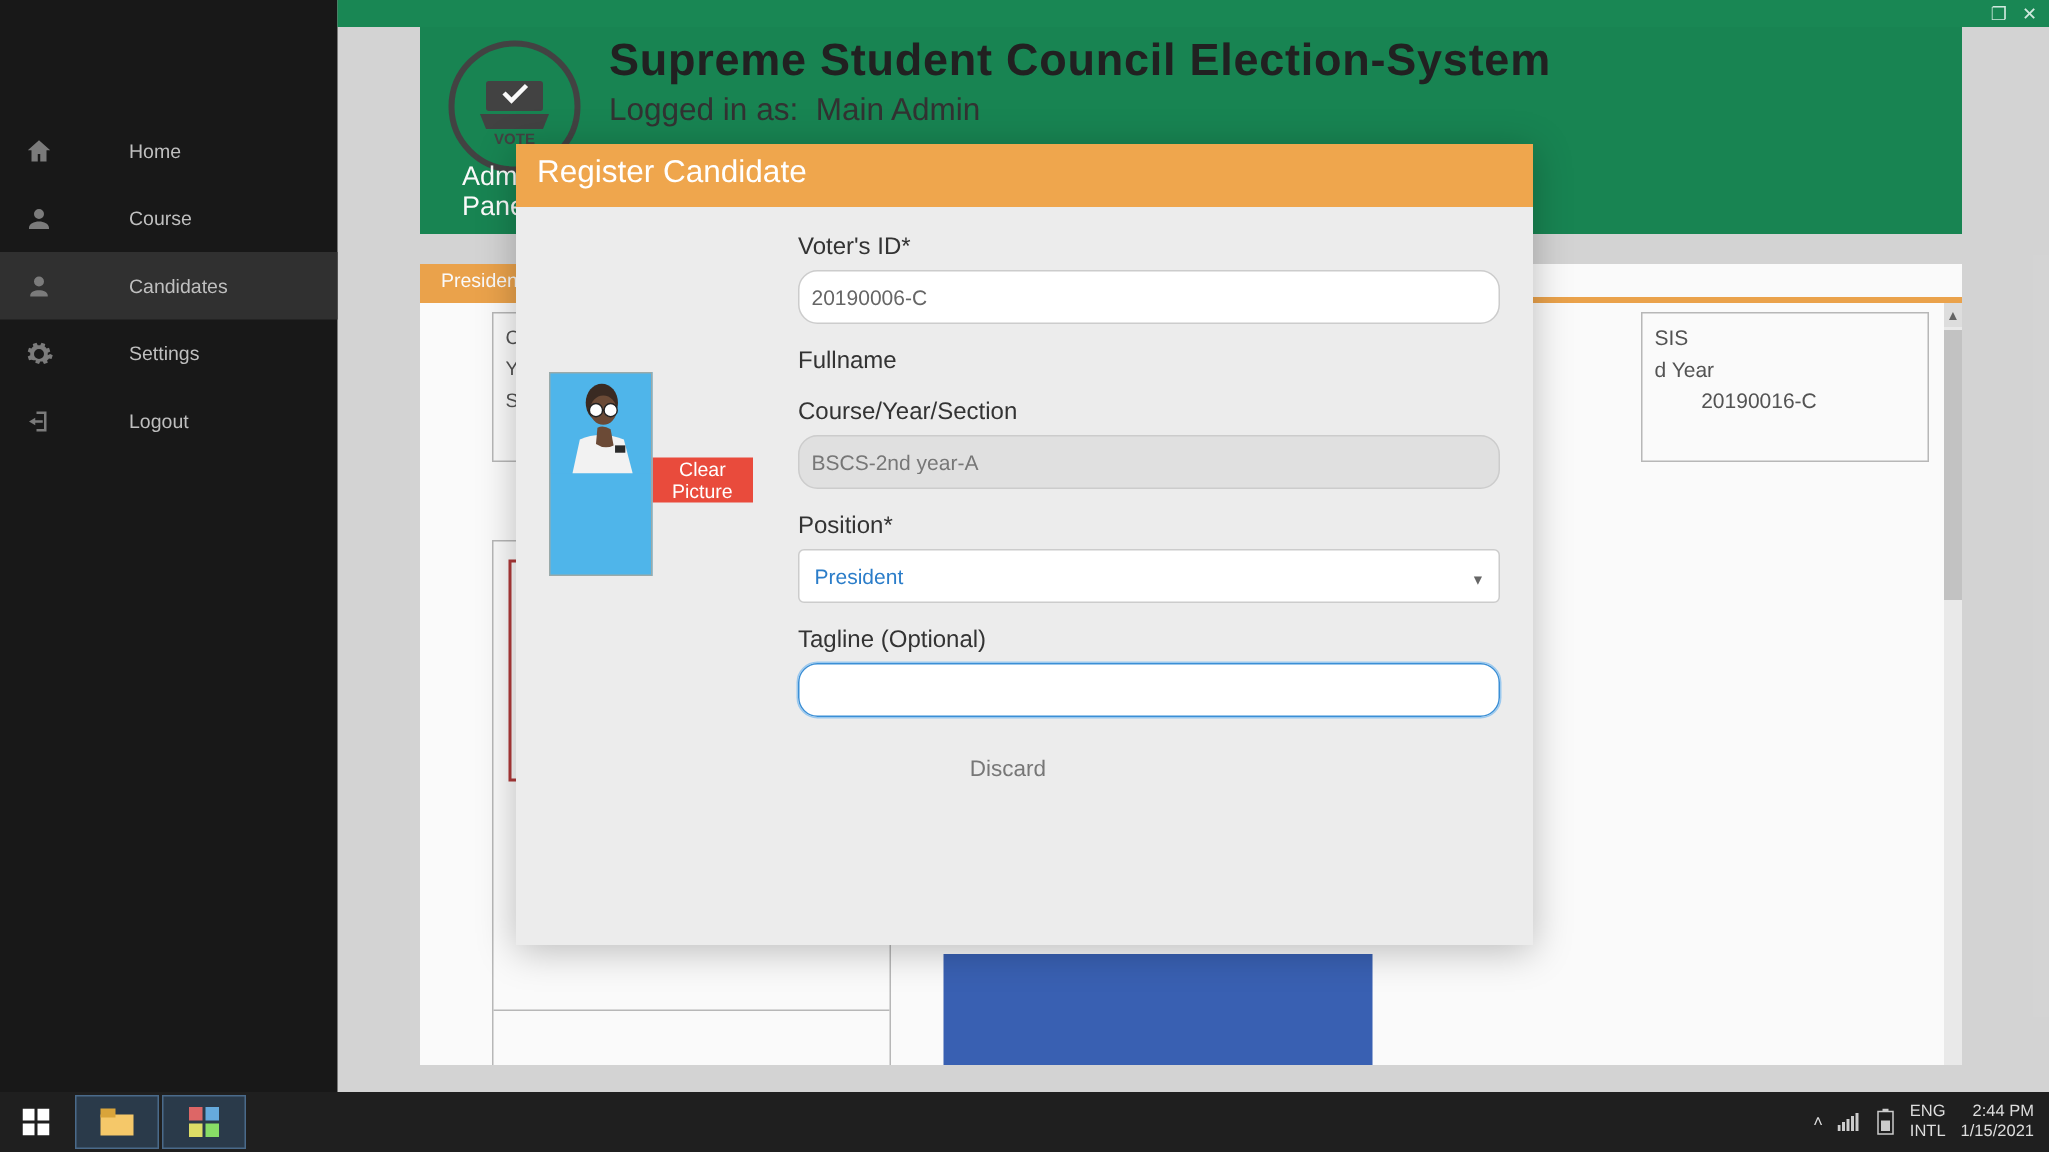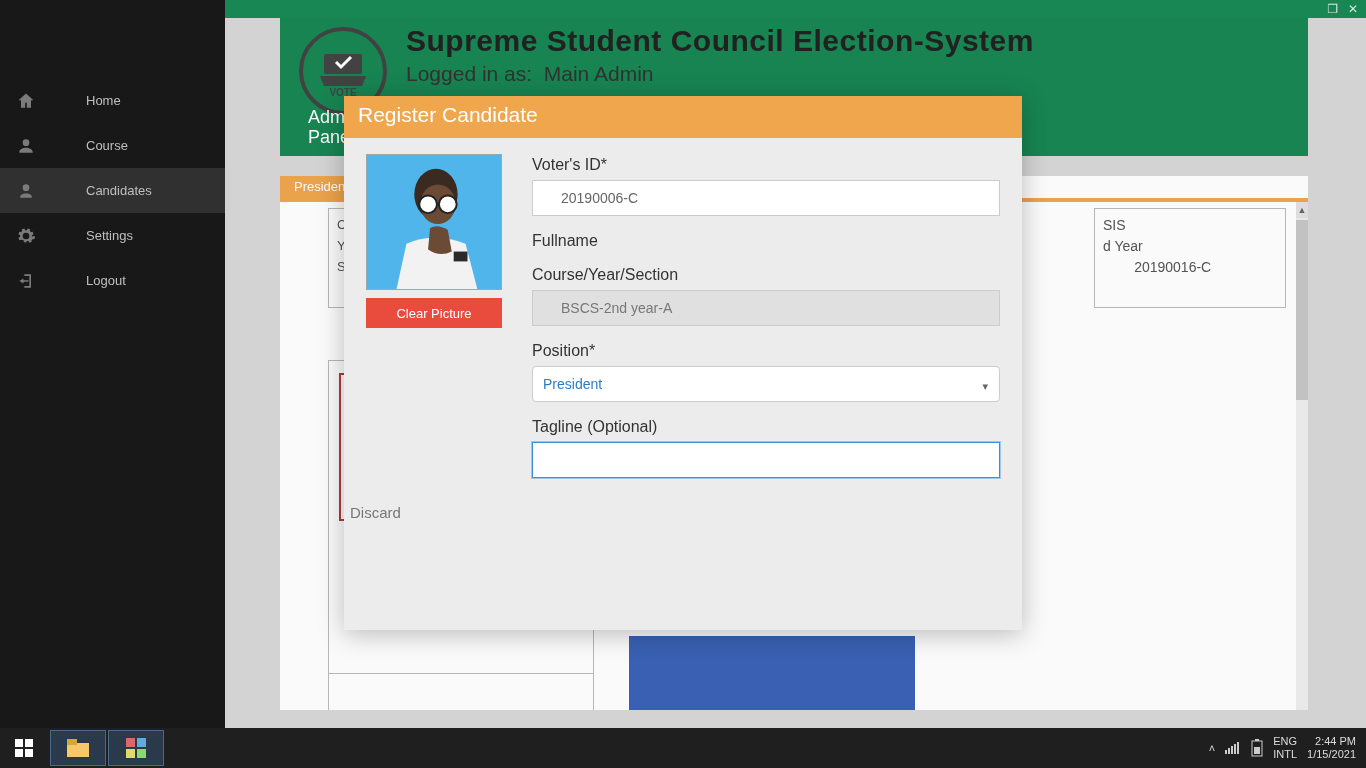--- a/index.html
+++ b/index.html
@@ -29,34 +29,34 @@
 .cardB .img{position:absolute;left:10px;top:12px;width:18px;height:148px;border:2px solid #b23b3b}
 .cardB .hr{position:absolute;left:0;top:312px;right:0;border-top:1px solid #bbb}
 .blueblock{position:absolute;left:349px;top:434px;width:286px;height:78px;background:#3b62b6}
 .scrollbar{position:absolute;right:0;top:26px;width:12px;bottom:0;background:#eee}
 .scroll-up{height:16px;background:#e2e2e2;display:flex;align-items:center;justify-content:center;font-size:9px;color:#666}
 .scroll-thumb{height:180px;background:#c6c6c6;margin-top:2px}
 .overlay{position:absolute;left:225px;top:18px;right:0;height:710px;background:rgba(0,0,0,0.02)}
 .modal{position:absolute;left:344px;top:96px;width:678px;height:534px;background:#ececec;box-shadow:0 4px 24px rgba(0,0,0,.25)}
 .modal-head{height:42px;background:#efa64d;color:#fff;font-size:21px;font-weight:300;padding:7px 14px}
 .modal-body{display:flex;padding:16px 22px 10px 22px;gap:30px}
-.pic-col{width:136px;display:flex;flex-direction:column;align-items:center}
+.pic-col{width:136px;display:flex;flex-direction:row;align-items:center}
 .pic{width:136px;height:136px;border:1px solid #9aa;background:#4fb5ea;position:relative;overflow:hidden}
 .pic svg{position:absolute;inset:0}
 .clear-btn{width:136px;height:30px;background:#e94b3c;color:#fff;font-size:13px;display:flex;align-items:center;justify-content:center;margin-top:8px;border:none;cursor:pointer}
 .form-col{flex:1}
 .fld-lbl{font-size:16px;color:#333;margin-bottom:6px;margin-top:2px}
 .fld-lbl.mt{margin-top:16px}
-.inp{width:100%;height:36px;border:1px solid #ccc;border-radius:0;padding:0 28px;font-size:14px;color:#666;background:#fff}
+.inp{width:100%;height:36px;border:1px solid #ccc;border-radius:13px;padding:0 8px;font-size:14px;color:#666;background:#fff}
 .inp.ro{background:#e0e0e0;color:#777}
 .sel{width:100%;height:36px;border:1px solid #ccc;border-radius:4px;background:#fff;padding:0 10px;font-size:14px;color:#2b7dc9;appearance:none;position:relative}
 .sel-wrap{position:relative}
 .sel-caret{position:absolute;right:12px;top:14px;pointer-events:none;font-size:11px;color:#666}
 .inp.focus{border:1px solid #3b8fd6;outline:1px solid #9cc9ee}
-.actions{display:flex;justify-content:flex-start;gap:16px;padding:8px 22px 0 0}
+.actions{display:flex;justify-content:center;gap:16px;padding:8px 22px 0 0}
 .discard{color:#777;font-size:15px;background:none;border:none;cursor:pointer;padding:8px 6px}
 .save{width:130px;height:36px;background:#38a5e0;color:#fff;font-size:16px;border:none;cursor:pointer}
 .taskbar{position:absolute;left:0;bottom:0;right:0;height:40px;background:#1f1f1f;display:flex;align-items:center;color:#ddd}
 .start{width:48px;height:40px;display:flex;align-items:center;justify-content:center}
 .start svg{width:18px;height:18px;fill:#fff}
 .task-icon{width:56px;height:36px;border:1px solid #4a6a8a;margin-left:2px;background:#2a3a4a;display:flex;align-items:center;justify-content:center}
 .tray{margin-left:auto;display:flex;align-items:center;gap:10px;padding-right:10px;font-size:11px}
 .tray .col{display:flex;flex-direction:column;align-items:flex-end;line-height:1.2}
 .tray svg{fill:#ccc}
 </style>

